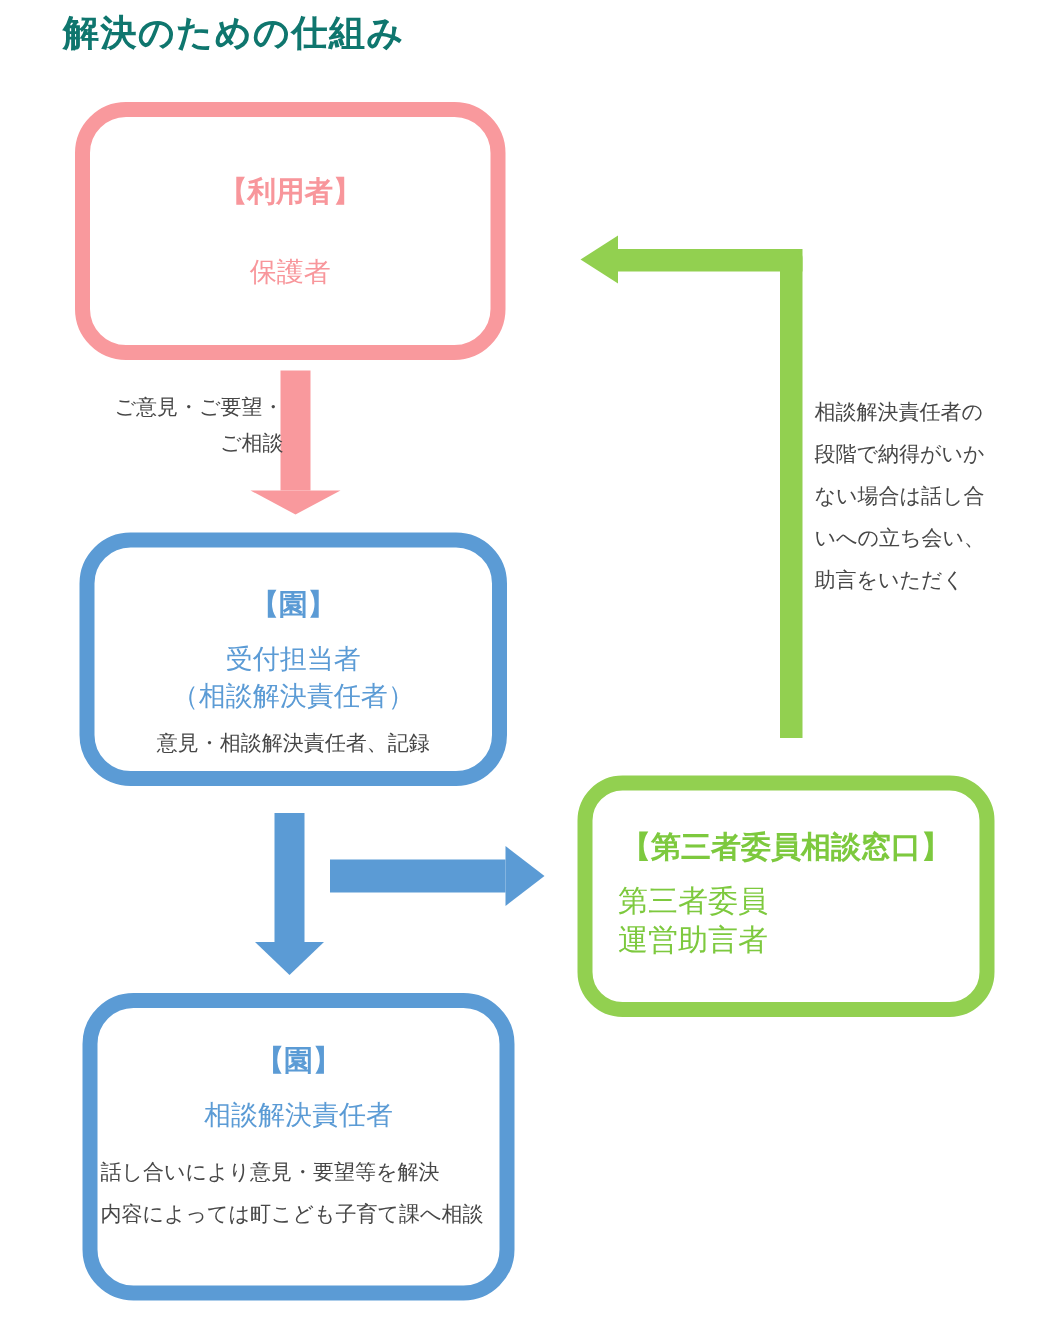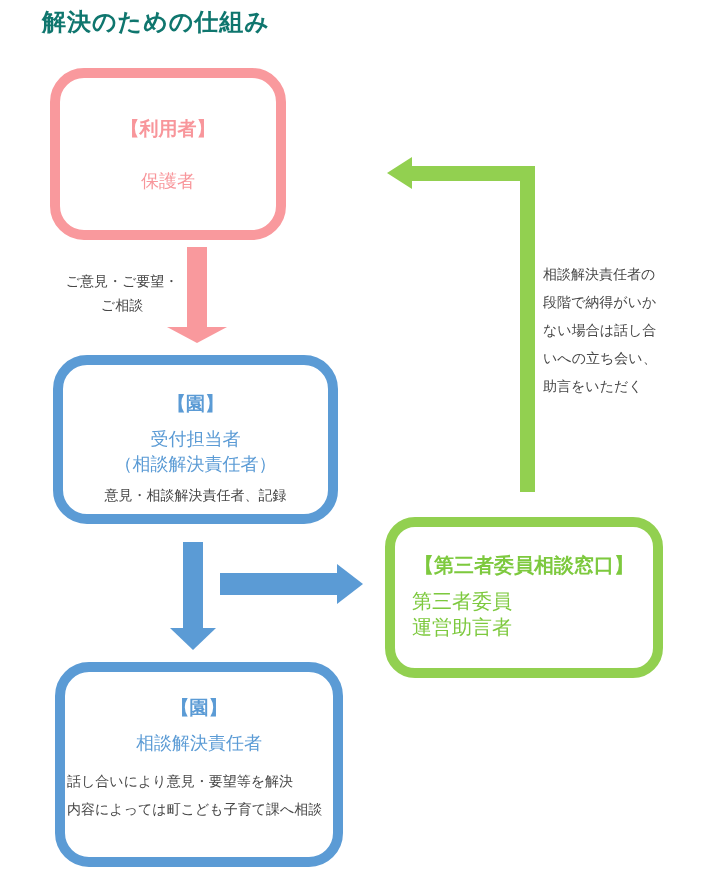--- a/index.html
+++ b/index.html
@@ -20,21 +20,21 @@
   .pink-text  { color: #F8969B; }
   .blue-text  { color: #5B9BD5; }
   .green-text { color: #7DC93E; }
   .dark-text  { color: #474747; }
 
   .heading { font-weight: bold; font-size: 19px; line-height: 26px; white-space: nowrap; }
   .role    { font-size: 18px; line-height: 25px; white-space: nowrap; }
   .note    { font-size: 14px; line-height: 20px; white-space: nowrap; }
 
   
-  .box-user { left: 50px; top: 68px; width: 236px; height: 172px; }
+  .box-user { left: 50px; top: 68px; width: 287px; height: 172px; }
   .box-user .heading { margin-top: 38px; }
   .box-user .role { margin-top: 27px; }
 
   
   .box-reception { left: 53px; top: 355px; width: 285px; height: 169px; }
   .box-reception .heading { margin-top: 26px; }
   .box-reception .role-1 { margin-top: 10px; }
   .box-reception .note { margin-top: 8px; }
 
   
@@ -45,22 +45,22 @@
 
   
   .box-resolution { left: 55px; top: 662px; width: 288px; height: 205px; }
   .box-resolution .heading { margin-top: 23px; }
   .box-resolution .role-1 { margin-top: 10px; }
   .box-resolution .note-1 { margin-top: 11px; }
   .box-resolution .note { text-align: left; padding-left: 2px; line-height: 28px; }
 
   
   .label-request {
-    position: absolute; left: 55px; top: 269px; width: 134px;
-    font-size: 14px; line-height: 24px; text-align: center; white-space: nowrap;
+    position: absolute; left: 55px; top: 259px; width: 134px;
+    font-size: 14px; line-height: 24px; text-align: right; white-space: nowrap;
   }
   .label-feedback {
     position: absolute; left: 543px; top: 260px;
     font-size: 14px; line-height: 28px; text-align: left; white-space: nowrap;
   }
 
   
   .shaft { position: absolute; }
   .head  { position: absolute; width: 0; height: 0; }
 

